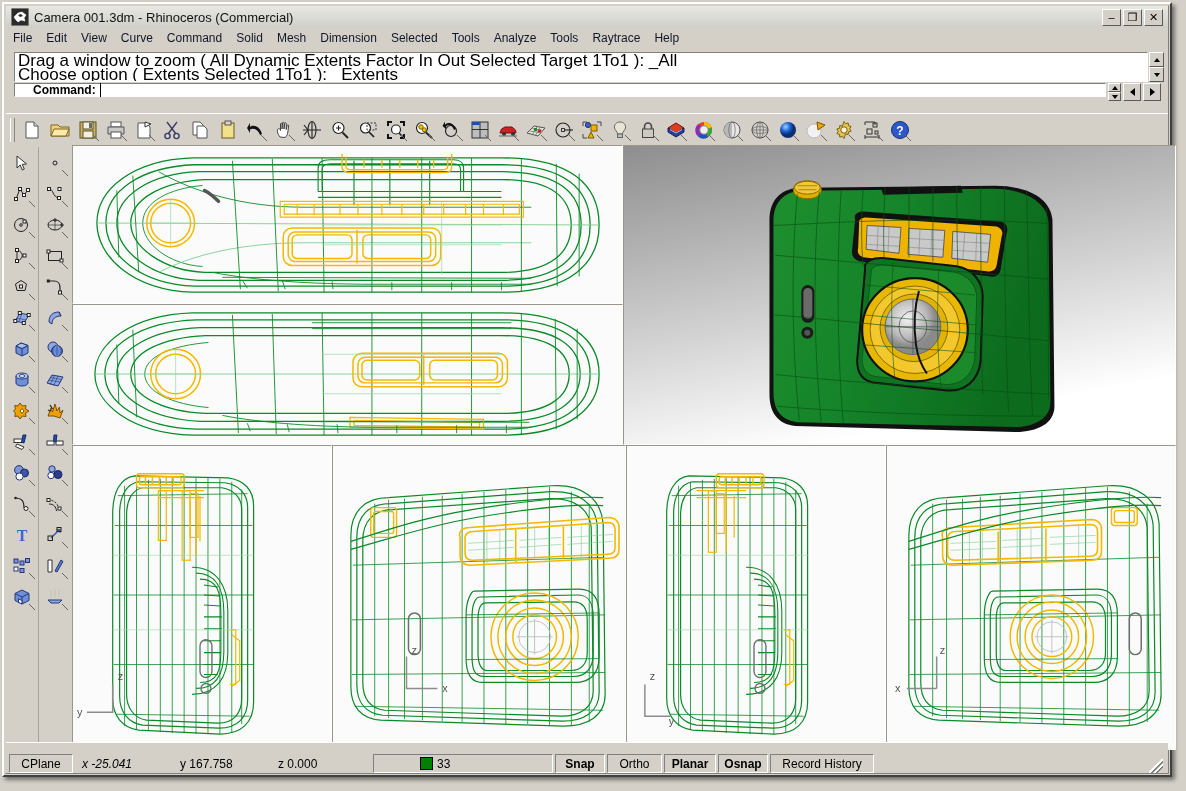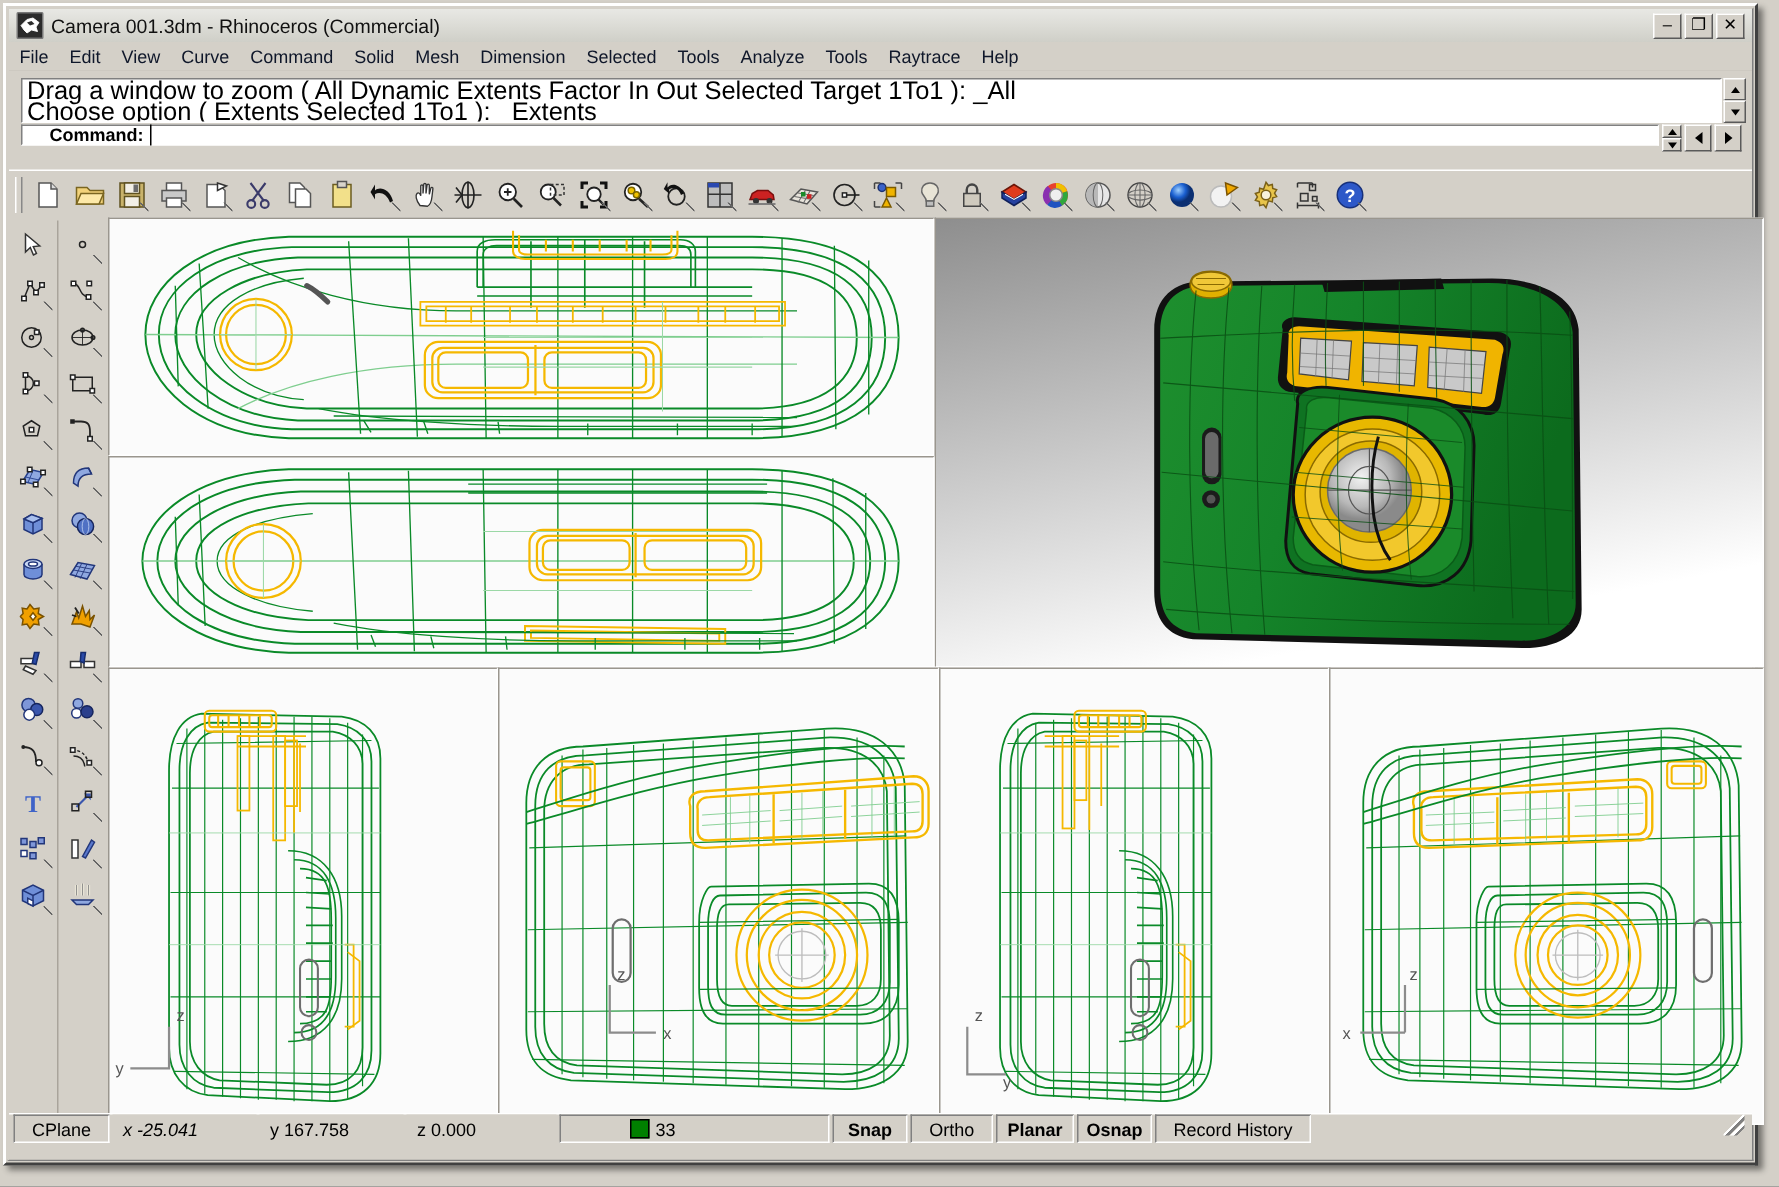--- a/index.html
+++ b/index.html
@@ -126,21 +126,21 @@
     position:absolute;background:#fbfbfb;
     border:1px solid;border-color:#9a968e #ffffff #ffffff #9a968e;
     box-sizing:border-box;overflow:hidden;
   }
   .vp svg{display:block;width:100%;height:100%;}
   .axis{stroke:#8c8c8c;stroke-width:1.5;fill:none;}
   .axlbl{fill:#555;font-family:"Liberation Sans",sans-serif;font-size:11px;}
   
   .statusbar{
     position:absolute;left:0;right:0;bottom:0;height:30px;background:#d4d0c8;
-    border-top:1px solid #ffffff;display:flex;align-items:flex-start;padding:0 3px;
+    border-top:1px solid #ffffff;display:flex;align-items:flex-end;padding:0 3px;
   }
   .spanel{
     height:19px;border:1px solid;border-color:#808080 #ffffff #ffffff #808080;
     display:flex;align-items:center;box-sizing:border-box;
     padding:0 6px;font-size:12px;color:#000;margin-right:2px;background:#d4d0c8;
   }
   .spanel.b{font-weight:bold;}
   .swatch{width:11px;height:11px;border:1px solid #000;margin-right:4px;flex:none;}
   .grip{
     margin-left:auto;width:14px;height:14px;margin-right:2px;

